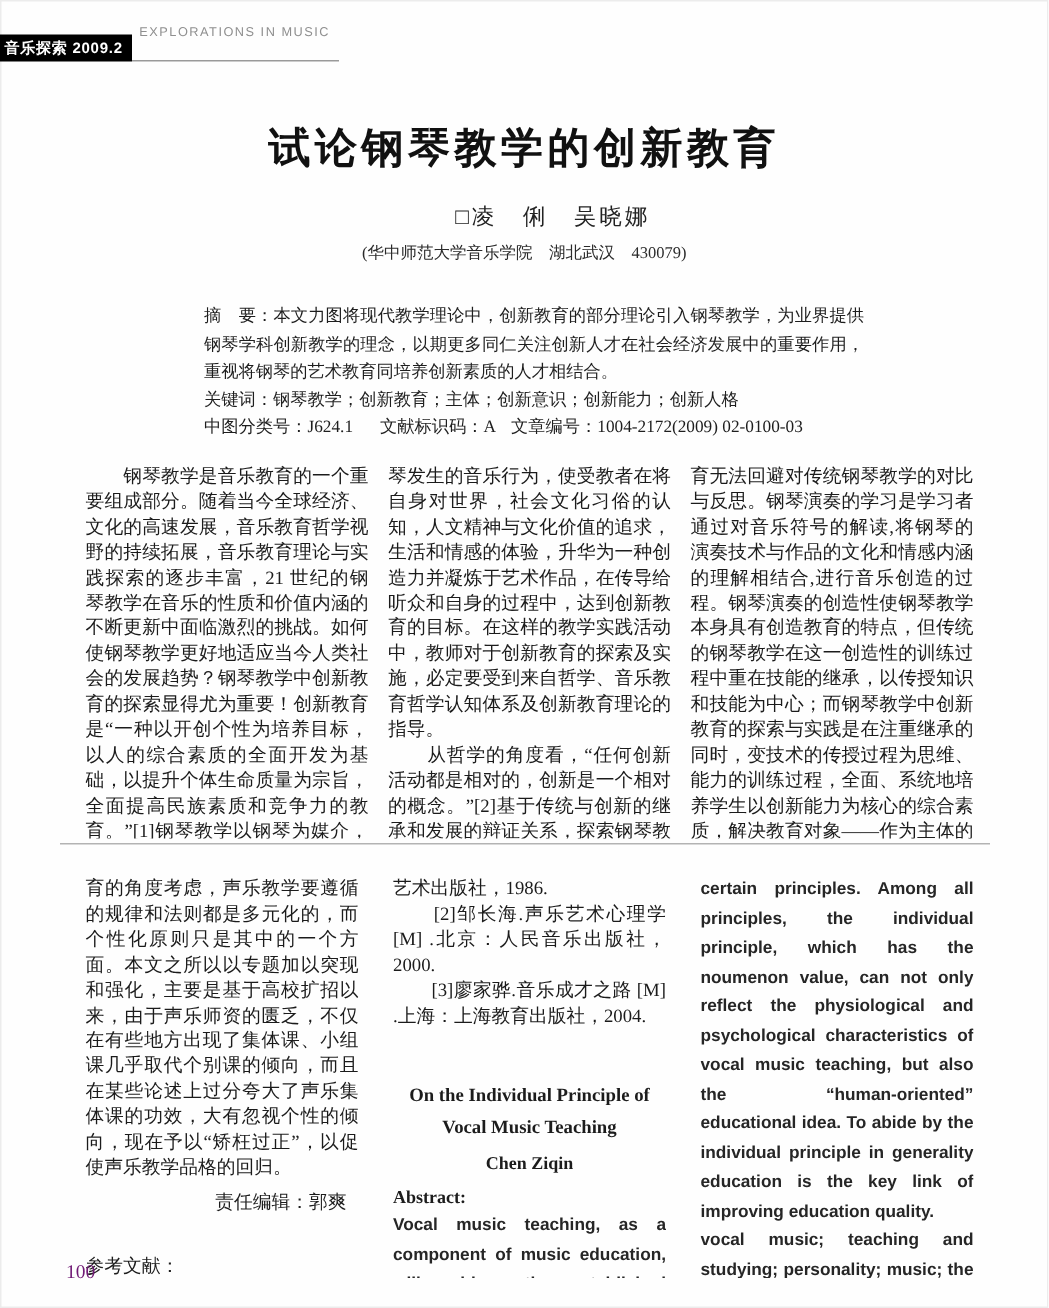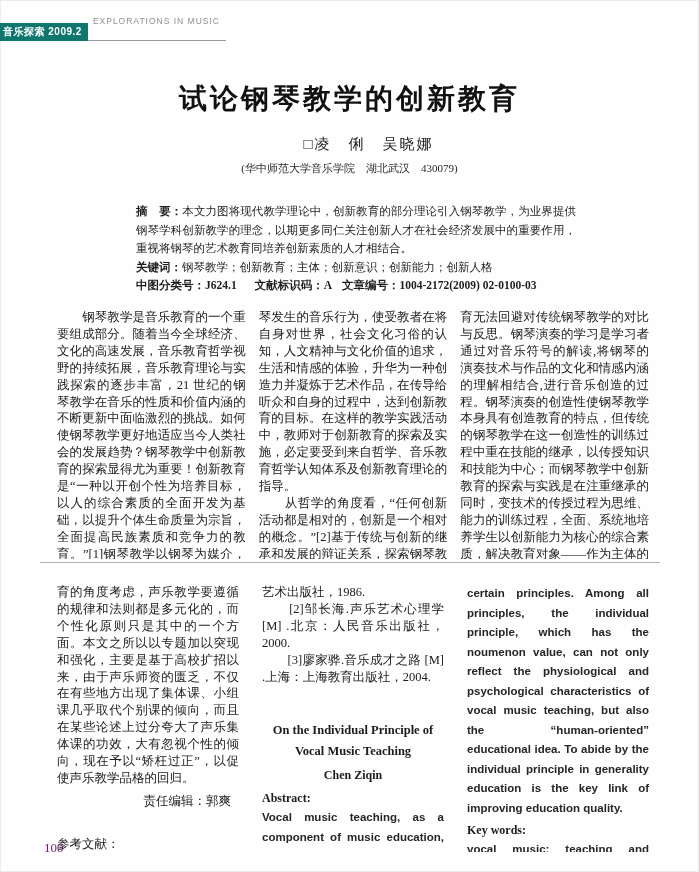--- a/index.html
+++ b/index.html
@@ -7,39 +7,39 @@
   .page {
     position:relative; width:699px; height:872px;
     background:#fefefe; overflow:hidden;
     font-family:"Liberation Serif","DejaVu Serif",serif;
     color:#1c1c1c;
     box-shadow: inset 0 0 0 1px #ececec;
   }
   
   .journal-header { position:absolute; top:24px; left:0; height:17px; display:flex; align-items:flex-end; }
   .journal-box {
-    background:#0f766e; color:#fff; font-family:"Liberation Sans","DejaVu Sans",sans-serif;
+    background:#000000; color:#fff; font-family:"Liberation Sans","DejaVu Sans",sans-serif;
     font-size:10px; font-weight:bold; padding:2px 6px 2px 3px; letter-spacing:0.5px;
     white-space:nowrap;
   }
   .journal-en {
     font-family:"Liberation Sans","DejaVu Sans",sans-serif; font-size:8.5px; color:#8f8f8f;
     letter-spacing:1px; padding:0 6px 14px 5px; border-bottom:1px solid #9a9a9a; white-space:nowrap;
   }
   
   .title { position:absolute; top:80px; left:0; width:100%; text-align:center;
     font-size:28px; font-weight:bold; letter-spacing:3px; color:#111; }
   .authors { position:absolute; top:135px; left:0; width:100%; text-align:center;
     font-size:15px; letter-spacing:2px; color:#222;padding-left:38px; }
   .affiliation { position:absolute; top:161px; left:0; width:100%; text-align:center;
     font-size:11px; color:#2a2a2a; }
   
   .meta { position:absolute; top:202px; left:136px; width:440px;
     font-size:11.5px; line-height:18.5px; color:#1e1e1e; }
-  .meta b { font-weight:bold;margin-top:16px; }
+  .meta b { font-weight:normal;margin-top:16px; }
   .meta .row { text-align:justify; }
   .meta .clc-row b { margin-left:0; }
   .meta .clc-gap { display:inline-block; width:18px; }
   
   .section1 { position:absolute; top:309px; left:57px; width:592px; height:250px;
     display:flex; gap:13px; }
   .section2 { position:absolute; top:584px; left:57px; width:592px; height:268px;
     display:flex; gap:23px; }
   .col { flex:1 1 0; overflow:hidden; }
   .cn { font-size:12.5px; line-height:16.9px; text-align:justify; color:#1b1b1b; }
@@ -102,20 +102,19 @@
       <p class="cn">艺术出版社，1986.</p>
       <p class="cn">　　[2]邹长海.声乐艺术心理学 [M] .北京：人民音乐出版社，2000.</p>
       <p class="cn">　　[3]廖家骅.音乐成才之路 [M] .上海：上海教育出版社，2004.</p>
       <div class="en-title">On the Individual Principle of Vocal Music Teaching</div>
       <div class="en-author">Chen Ziqin</div>
       <div class="en-label">Abstract:</div>
       <p class="en-text">Vocal music teaching, as a component of music education, will achieve the established goals only by being practiced according to some</p>
     </div>
     <div class="col">
       <p class="en-text">certain principles. Among all principles, the individual principle, which has the noumenon value, can not only reflect the physiological and psychological characteristics of vocal music teaching, but also the “human-oriented” educational idea. To abide by the individual principle in generality education is the key link of improving education quality.</p>
-      <div class="en-label">Key words:</div>
       <p class="en-text">vocal music; teaching and studying; personality; music; the talented</p>
     </div>
   </div>
 
   <div class="page-number">100</div>
 
 </div>
 
 </body></html>

